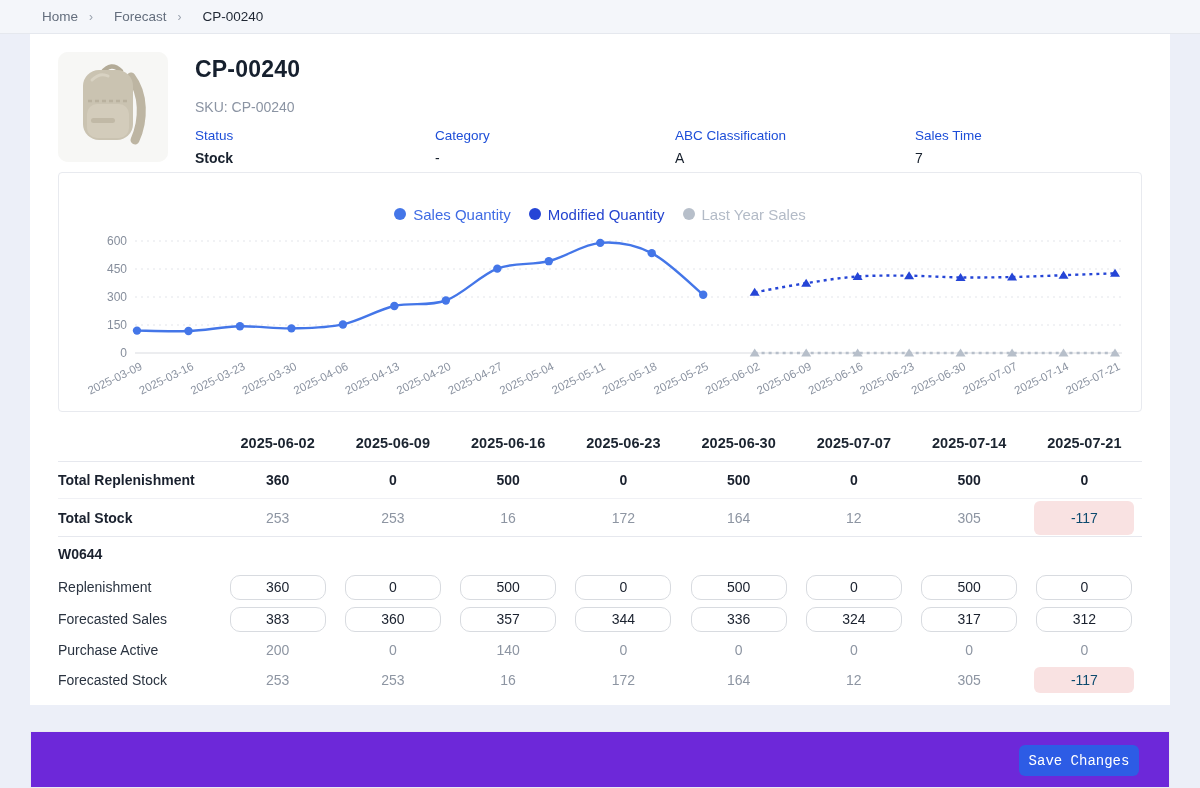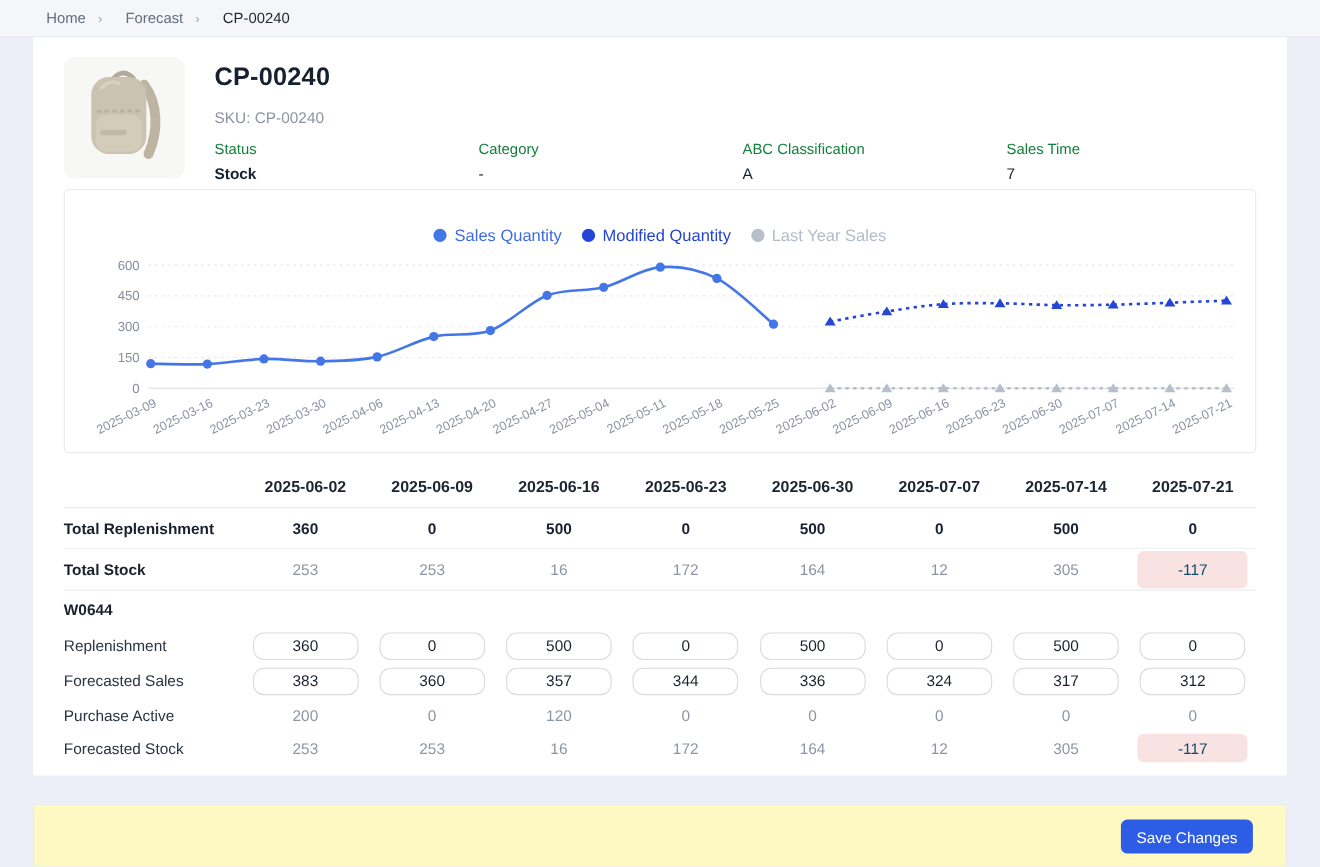--- a/index.html
+++ b/index.html
@@ -16,21 +16,21 @@
 
   
   .content { position:absolute; top:34px; left:30px; width:1140px; height:671px; background:#ffffff; }
 
   .p-img { position:absolute; top:18px; left:28px; width:110px; height:110px; border-radius:10px;
     overflow:hidden; background:#f7f7f5; }
   .p-info { position:absolute; top:22px; left:165px; right:28px; }
   .p-title { font-size:23px; font-weight:700; color:#16202e; letter-spacing:.2px; }
   .p-sku { margin-top:16px; font-size:14px; color:#8b94a3; }
   .fields { display:grid; grid-template-columns:repeat(4,240px); margin-top:13px; }
-  .f-label { font-size:13.5px; color:#15803d; }
+  .f-label { font-size:13.5px; color:#1d4ed8; }
   .f-value { margin-top:7px; font-size:14px; color:#17202d; }
   .f-value.bold { font-weight:700; }
 
   
   .chart-card { position:absolute; top:138px; left:28px; width:1084px; height:240px;
     border:1px solid #e8eaef; border-radius:4px; background:#fff; }
   .legend { display:flex; justify-content:center; align-items:center; gap:18px; margin-top:30px;
     height:22px; font-size:15px; }
   .legend-item { display:flex; align-items:center; gap:7px; cursor:pointer; }
   .legend-dot { width:12px; height:12px; border-radius:50%; }
@@ -55,21 +55,21 @@
   .neg-badge { display:inline-block; min-width:100px; border-radius:6px;
     background:#f9e2e2; color:#0c4a6e; }
   .neg-badge.lg { padding:9px 0; }
   .neg-badge.sm { padding:5px 0; }
   .cell-input { display:block; width:96px; height:25px; margin:0 auto; border:1px solid #d8dbe0;
     border-radius:10px; background:#fff; text-align:center; font-size:14px; color:#1a212e;
     font-family:inherit; outline:none; }
 
   
   .footer { position:absolute; top:731px; left:30px; width:1140px; height:57px;
-    background:#fef9c3; border:1px solid #e9ebf1; }
+    background:#6d28d9; border:1px solid #e9ebf1;font-family:Liberation Mono, monospace; }
   .save-btn { position:absolute; top:13px; right:30px; width:120px; height:31px; background:#2d5ce5;
     color:#fff; border:none; border-radius:6px; font-size:14px; font-family:inherit; cursor:pointer; }
 </style>
 </head>
 <body>
 
 <div class="app">
 
   <div class="crumb-bar" id="crumbs">
       <span class="crumb">Home</span>
@@ -285,21 +285,21 @@
             <input type="text" class="cell-input" value="317" style="">
           </div>
           <div class="cell">
             <input type="text" class="cell-input" value="312" style="">
           </div>
         </div>
         <div class="trow r-muted">
           <div class="t-label lbl-n">Purchase Active</div>
           <div class="cell"><span class="v-muted">200</span></div>
           <div class="cell"><span class="v-muted">0</span></div>
-          <div class="cell"><span class="v-muted">120</span></div>
+          <div class="cell"><span class="v-muted">140</span></div>
           <div class="cell"><span class="v-muted">0</span></div>
           <div class="cell"><span class="v-muted">0</span></div>
           <div class="cell"><span class="v-muted">0</span></div>
           <div class="cell"><span class="v-muted">0</span></div>
           <div class="cell"><span class="v-muted">0</span></div>
         </div>
         <div class="trow r-muted">
           <div class="t-label lbl-n">Forecasted Stock</div>
           <div class="cell"><span class="v-muted">253</span></div>
           <div class="cell"><span class="v-muted">253</span></div>

